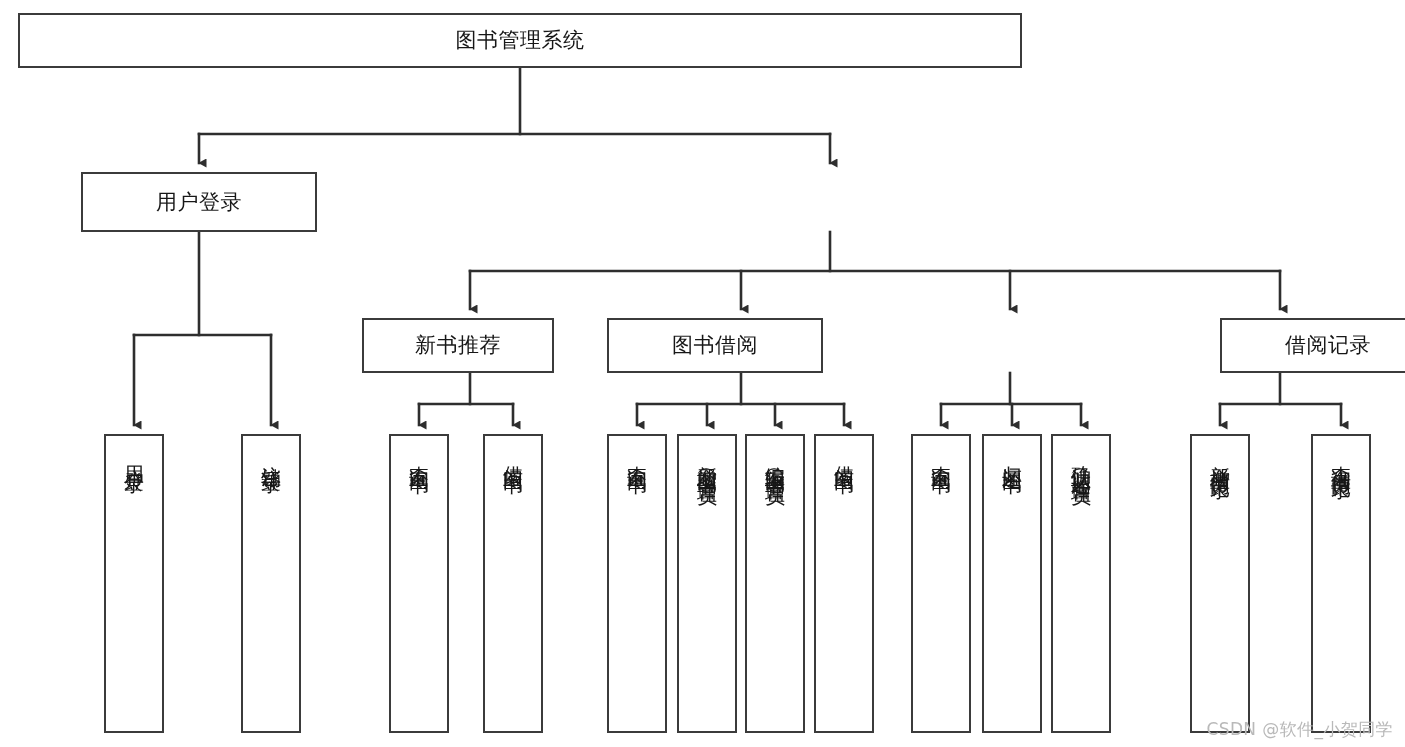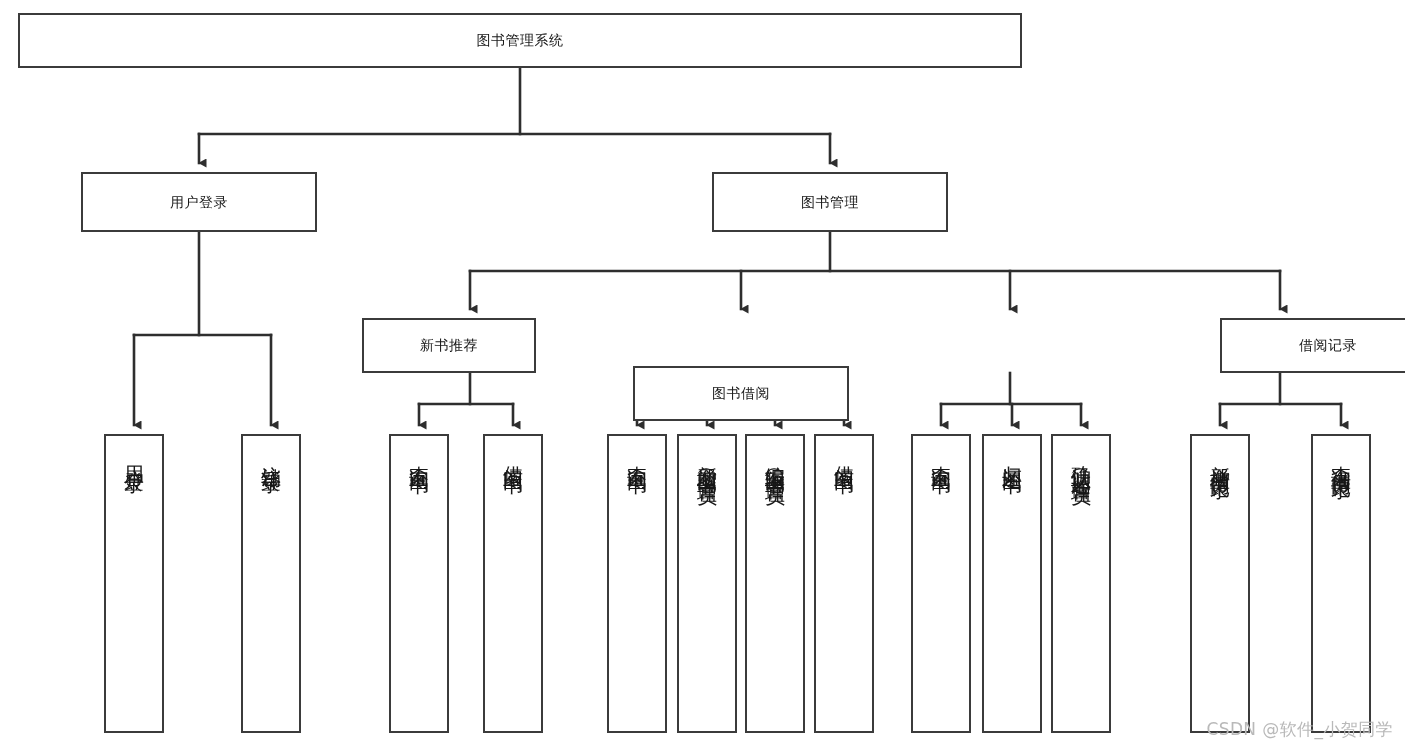--- a/index.html
+++ b/index.html
@@ -19,21 +19,21 @@
     position:absolute;
     box-sizing:border-box;
     background:#ffffff;
     border:2.5px solid #3b3b3b;
     display:flex;
     align-items:center;
     justify-content:center;
     text-align:center;
   }
   .node .label{
-    font-size:14px;
+    font-size:21px;
     line-height:1.15;
     color:#171717;
     letter-spacing:0.5px;
     white-space:nowrap;
   }
   
   .node.vertical{
     align-items:flex-start;
     justify-content:center;
     padding-top:14px;
@@ -122,28 +122,25 @@
     </g>
   </svg>
 
   <div class="node" id="node-root" style="left: 18px; top: 13px; width: 1004px; height: 55px;">
     <span class="label">图书管理系统</span>
   </div>
 
   <div class="node" id="node-l2-0" style="left: 81px; top: 172px; width: 236px; height: 60px;">
     <span class="label">用户登录</span>
   </div>
-  <div class="node" id="node-l2-1" style="left: 712px; top: 172px; width: 236px; height: 60px;">
-    <span class="label">图书管理</span>
-  </div>
 
-  <div class="node" id="node-l3-0" style="left: 362px; top: 318px; width: 174px; height: 55px;">
+  <div class="node" id="node-l3-0" style="left: 362px; top: 318px; width: 192px; height: 55px;">
     <span class="label">新书推荐</span>
   </div>
-  <div class="node" id="node-l3-1" style="left: 633px; top: 318px; width: 216px; height: 55px; margin-top: 48px;">
+  <div class="node" id="node-l3-1" style="left: 607px; top: 318px; width: 216px; height: 55px;">
     <span class="label">图书借阅</span>
   </div>
   <div class="node" id="node-l3-3" style="left: 1172px; top: 318px; width: 216px; height: 55px; margin-left: 48px;">
     <span class="label">借阅记录</span>
   </div>
 
   <div class="node vertical" id="node-leaf-0" style="left: 104px; top: 434px; width: 60px; height: 299px;">
     <span class="label">用户登录</span>
   </div>
   <div class="node vertical" id="node-leaf-1" style="left: 241px; top: 434px; width: 60px; height: 299px;">

